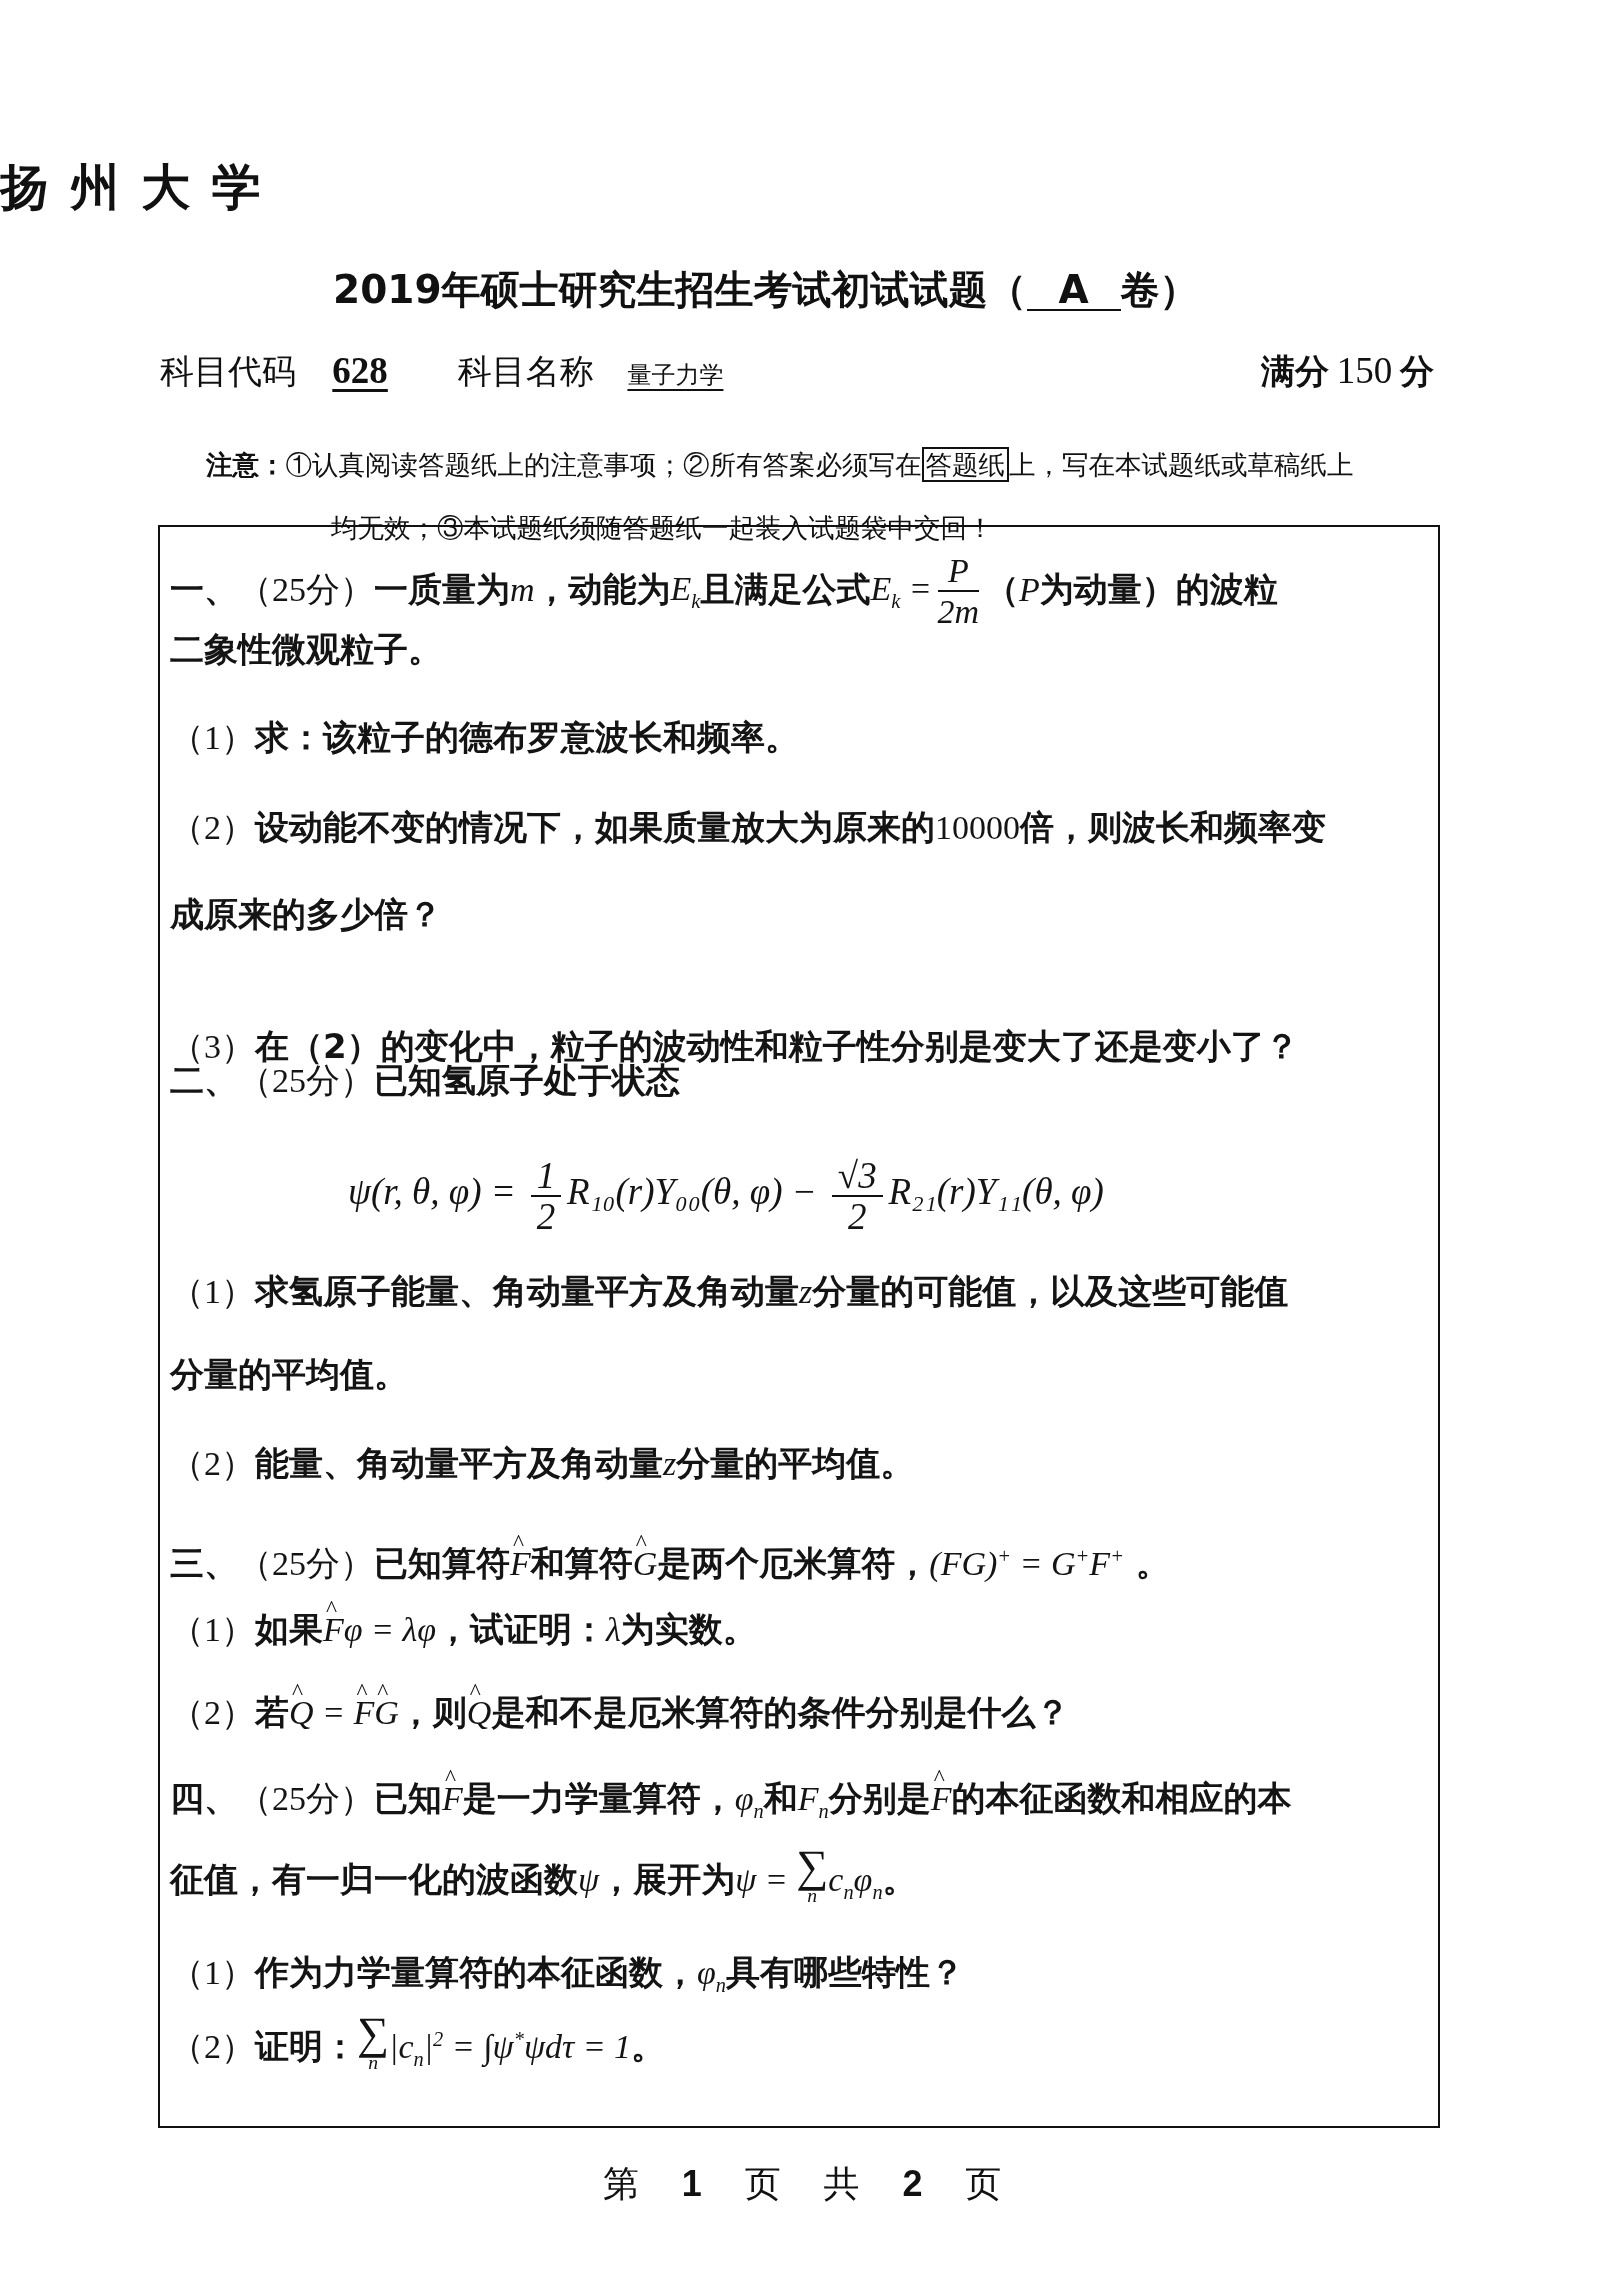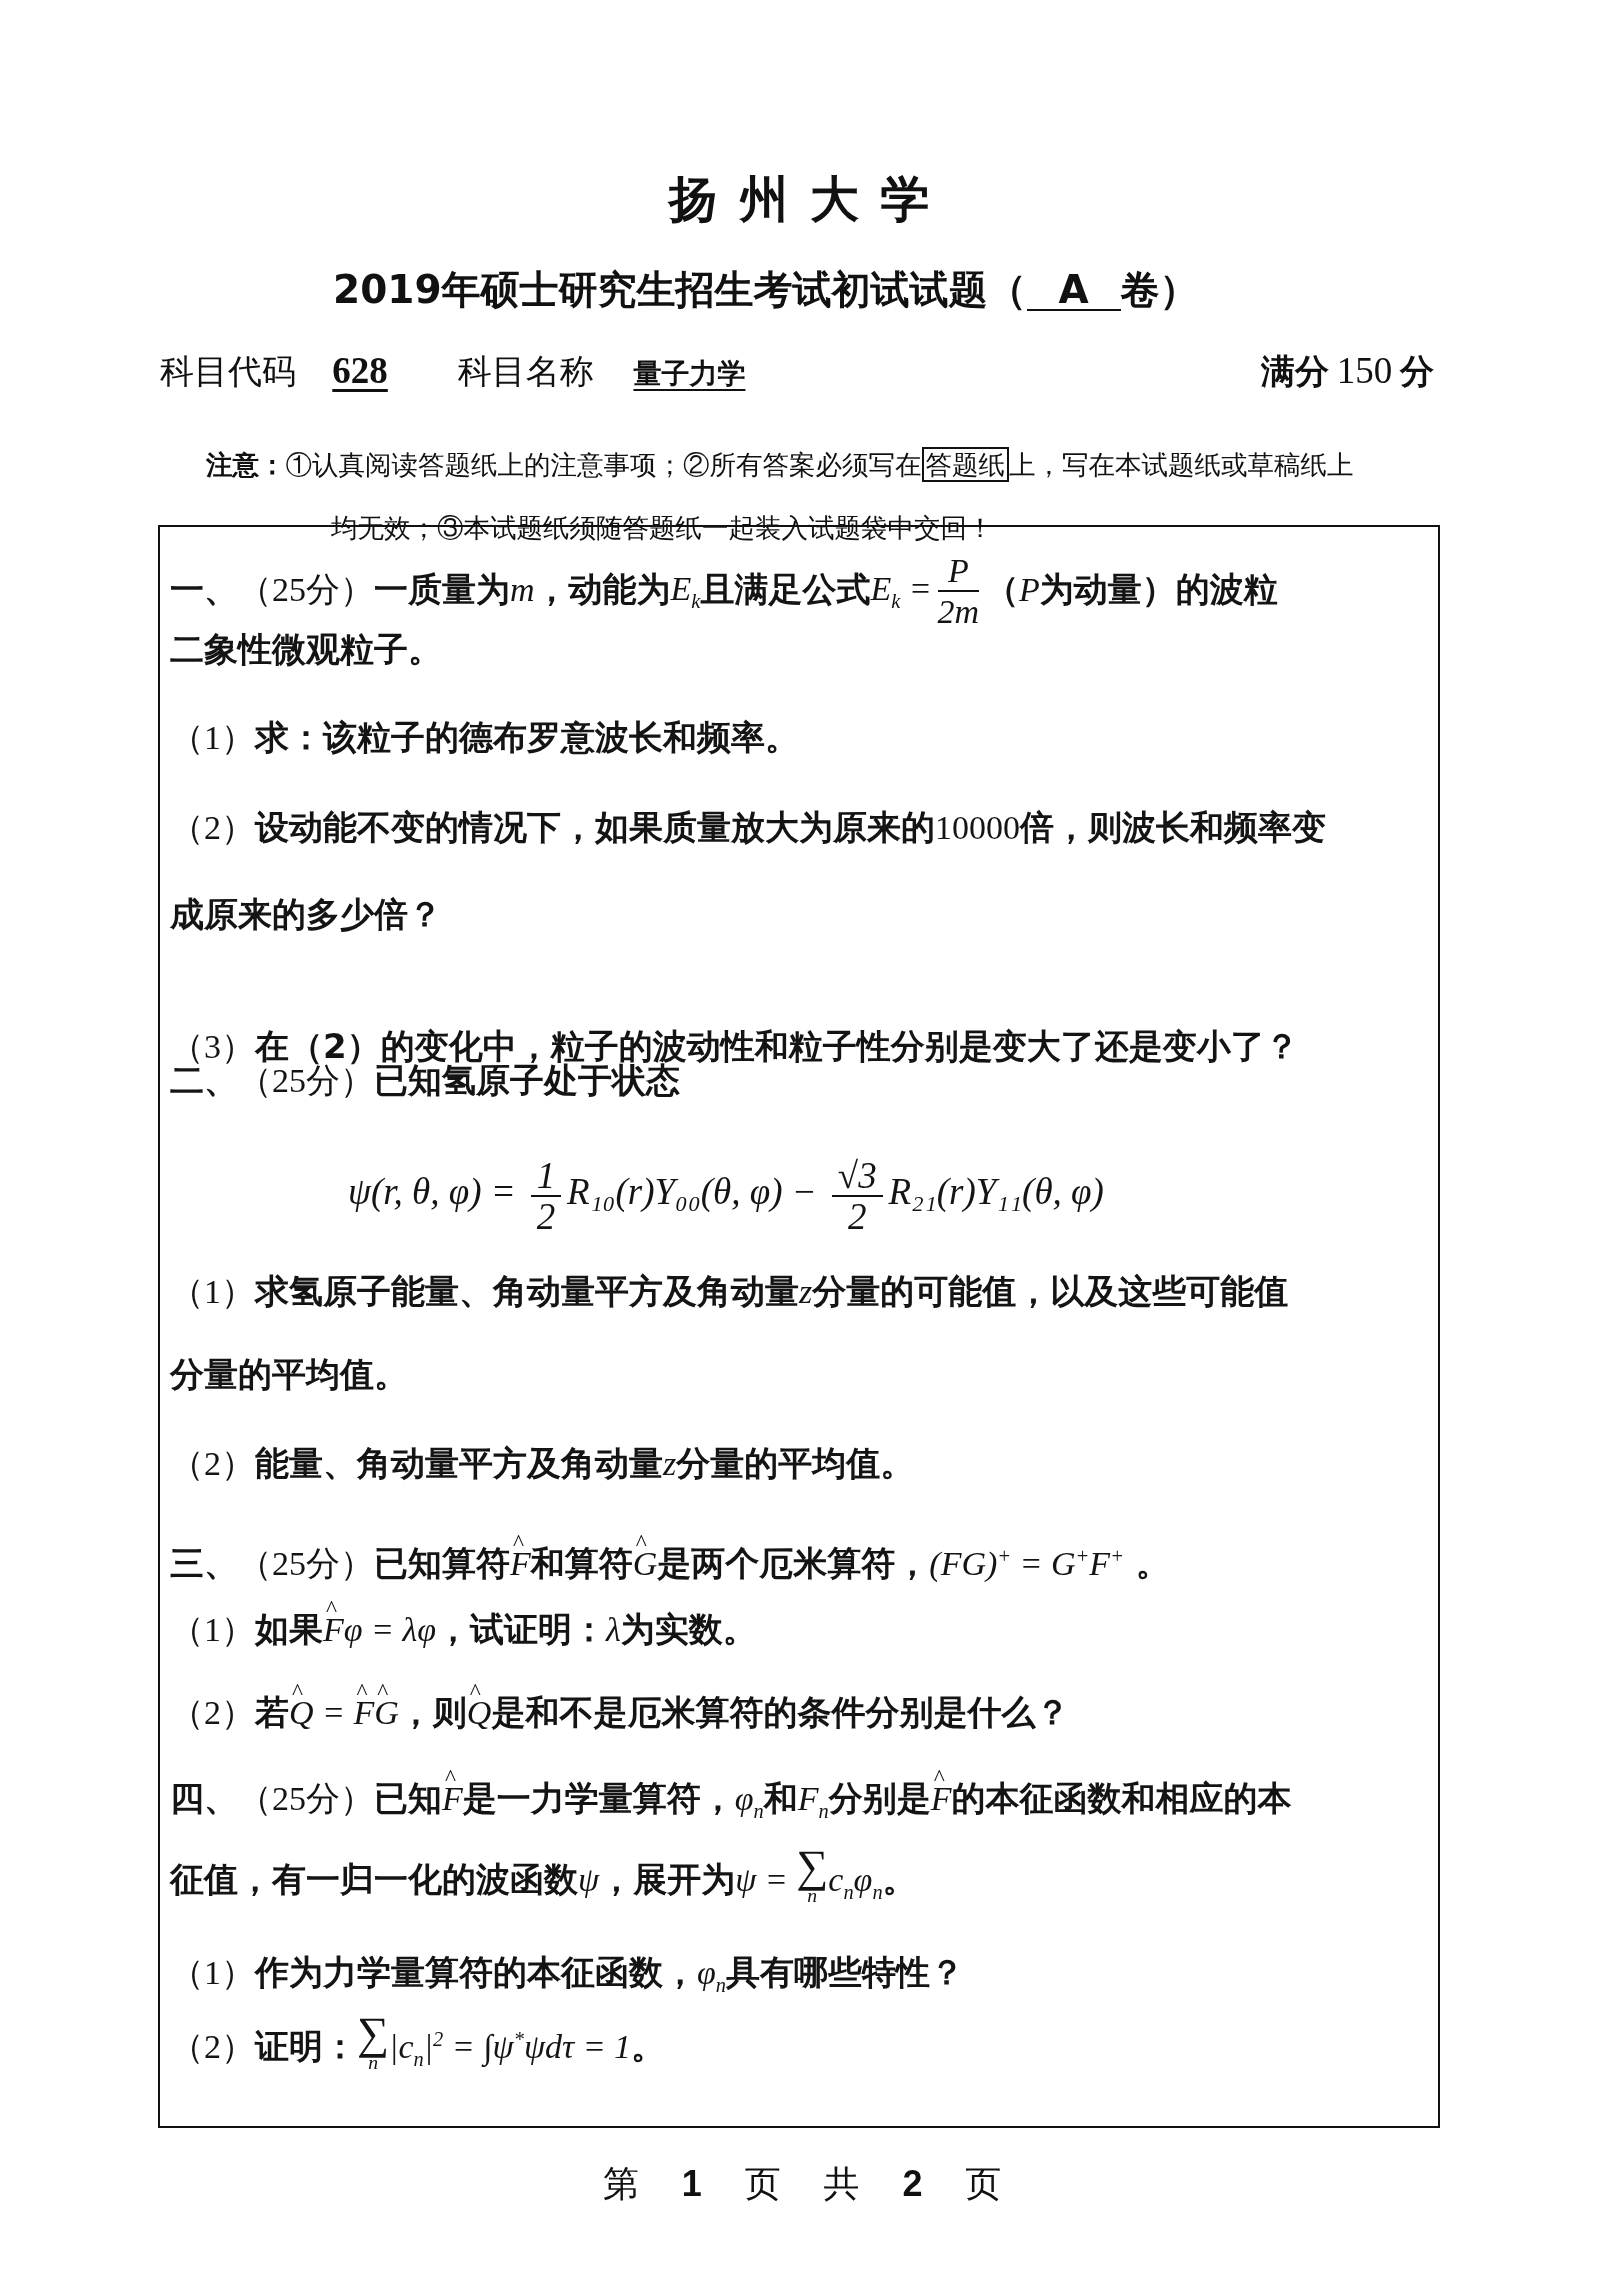--- a/index.html
+++ b/index.html
@@ -2,21 +2,21 @@
 <html><head>
   <meta charset="utf-8">
   <style>
     html, body { margin: 0; padding: 0; background: #ffffff; }
     body {
       width: 1620px; height: 2293px; position: relative; overflow: hidden;
       color: #111; font-family: "DejaVu Serif", "Liberation Serif", serif;
     }
     .abs { position: absolute; }
     .title-univ {
-      left: 0; width: 1620px; top: 167px; text-align: center;
+      left: 0; width: 1620px; top: 155px; text-align: left;
       font-size: 49px; font-weight: bold; letter-spacing: 21.6px;
       font-family: "DejaVu Sans", "Liberation Sans", sans-serif;
     }
     .title-exam {
       left: 333px; top: 263px; font-size: 39px; font-weight: bold;
       font-family: "DejaVu Sans", "Liberation Sans", sans-serif; white-space: nowrap;
     }
     .title-exam .paper {
       display: inline-block; width: 94px; text-align: center;
       border-bottom: 2px solid #111; line-height: 39px;
@@ -24,22 +24,22 @@
     .meta-row {
       left: 160px; top: 349px; width: 1274px; font-size: 34px;
       font-family: "DejaVu Sans", "Liberation Sans", sans-serif; white-space: nowrap;
     }
     .meta-row .lbl { font-weight: normal; }
     .meta-row .code {
       font-family: "Liberation Serif", serif; font-weight: bold; font-size: 37px;
       text-decoration: underline; text-underline-offset: 5.9px; margin: 0 59px 0 25.5px;
     }
     .meta-row .subject {
-      font-weight: bold; font-size: 28px; text-decoration: underline;
-      text-underline-offset: 5.9px; margin-left: 29px;
+      font-weight: normal; font-size: 24px; text-decoration: underline;
+      text-underline-offset: 5.9px; margin-left: 23px;
     }
     .meta-row .score { position: absolute; right: 0; top: 0; font-weight: bold; }
     .meta-row .score .num { font-family: "Liberation Serif", serif; font-size: 37px; margin: 0 7.8px; }
     .notice {
       left: 206px; top: 433px; width: 1245px; font-size: 26.5px; line-height: 63px;
       font-family: "DejaVu Serif", serif;
     }
     .notice .lead { font-weight: bold; font-family: "DejaVu Sans", sans-serif; }
     .notice .boxed { border: 2px solid #111; padding: 0 2px; }
     .notice .line2 { padding-left: 125px; }

